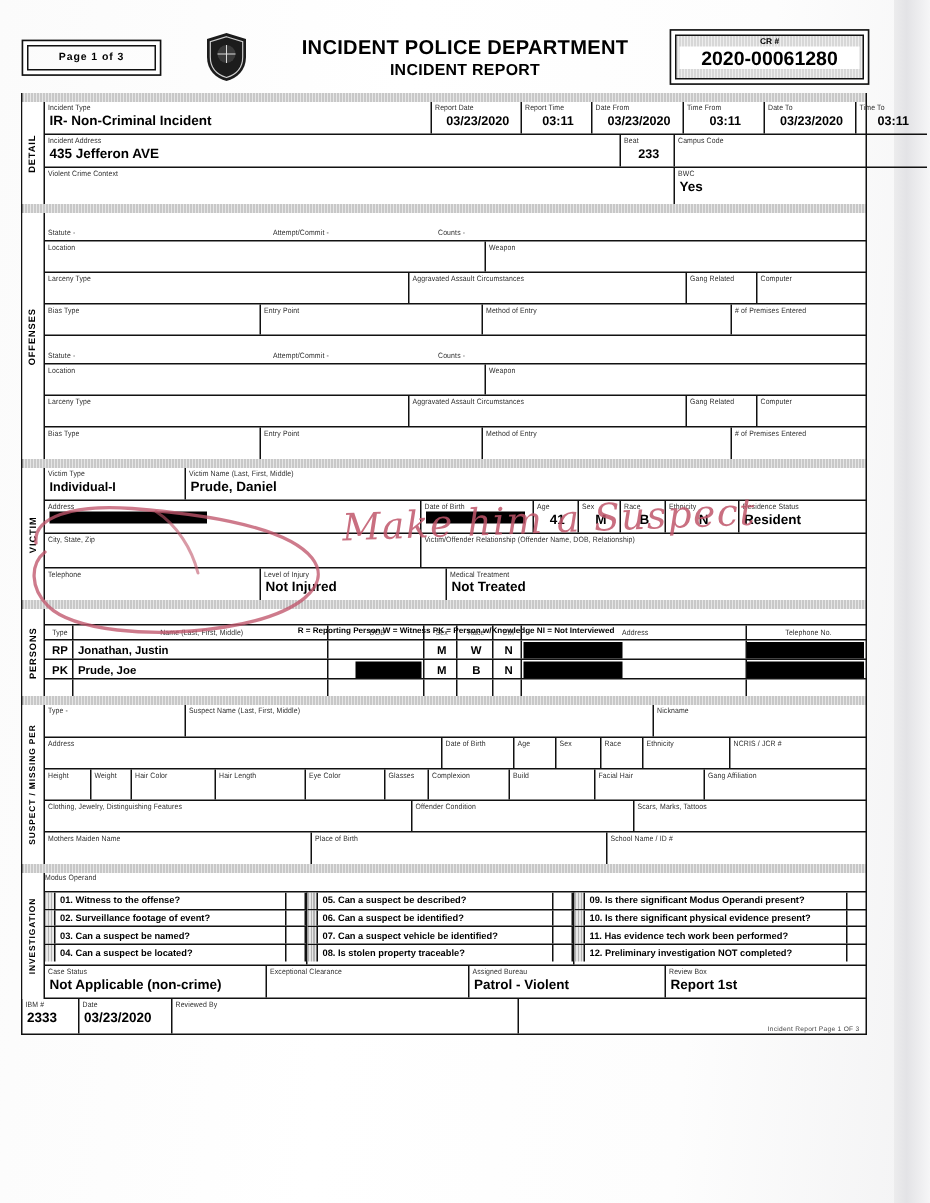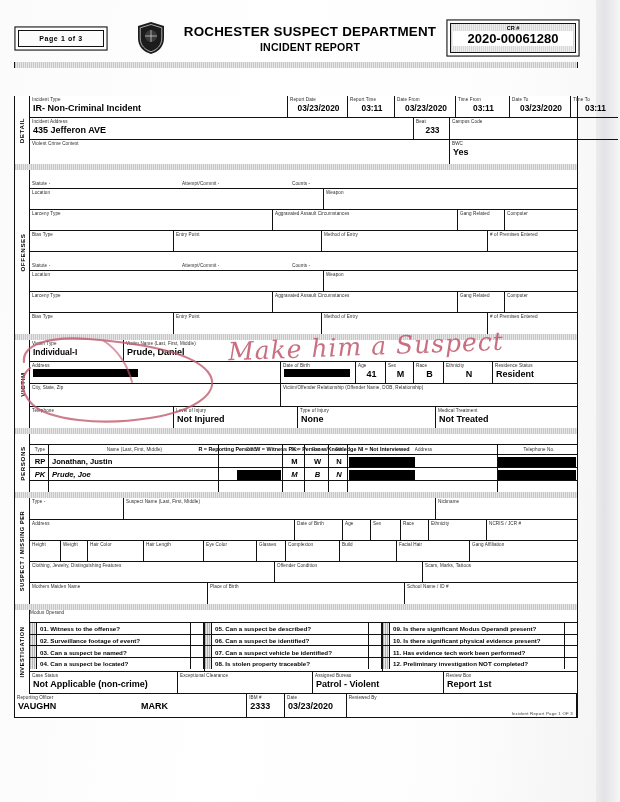--- a/index.html
+++ b/index.html
@@ -142,31 +142,31 @@
     </div>
     <div class="badge">
       <svg width="30" height="34" viewBox="0 0 30 34">
         <path d="M15 1 L28 5 L28 17 C28 26 22 31 15 33 C8 31 2 26 2 17 L2 5 Z" fill="#1c1c1c"></path>
         <path d="M15 3.5 L25.8 6.8 L25.8 17 C25.8 24.6 20.8 28.9 15 30.7 C9.2 28.9 4.2 24.6 4.2 17 L4.2 6.8 Z" fill="none" stroke="#cfcfcf" stroke-width="0.8"></path>
         <circle cx="15" cy="15" r="6" fill="#3a3a3a"></circle>
         <path d="M15 9 L15 21 M9 15 L21 15" stroke="#dcdcdc" stroke-width="0.7"></path>
       </svg>
     </div>
     <div class="titlewrap">
-      <div class="title1">ROCHESTER SUSPECT DEPARTMENT</div>
+      <div class="title1">INCIDENT POLICE DEPARTMENT</div>
       <div class="title2">INCIDENT REPORT</div>
     </div>
     <div class="crbox">
       <div class="l">CR #</div>
       <div class="v">2020-00061280</div>
     </div>
   </div>
 
   <div class="band"></div>
-  <div class="sect fbox" style="border-top:none;border-bottom:none;margin-top:28px;">
+  <div class="sect fbox" style="border-top:none;border-bottom:none;">
     <div class="spine">
         <span>DETAIL</span>
       </div>
     <div class="body">
       <div class="row" style="height:22px;border-bottom:1.1px solid #111;">
         <div class="cell" style="width:258px;">
           <span class="lbl">Incident Type</span>
           <div class="val big">IR- Non-Criminal Incident</div>
         </div>
         <div class="cell ctr" style="width:60px;">
@@ -378,24 +378,20 @@
       </div>
       <div class="row" style="height:21px;">
         <div class="cell" style="width:144px;">
           <span class="lbl">Telephone</span>
           <div class="val"></div>
         </div>
         <div class="cell" style="width:124px;">
           <span class="lbl">Level of Injury</span>
           <div class="val big">Not Injured</div>
         </div>
-        <div class="cell" style="width:138px;">
-          <span class="lbl">Type of Injury</span>
-          <div class="val big">None</div>
-        </div>
         <div class="cell" style="width:142px;">
           <span class="lbl">Medical Treatment</span>
           <div class="val big">Not Treated</div>
         </div>
       </div>
     </div>
   </div>
 
   <div class="band"></div>
   <div class="sect fbox" style="border-top:none;border-bottom:none;">
@@ -449,21 +445,21 @@
         <div class="cell ctr" style="width:24px;">
             <div class="val" style="font-size:7.6px;line-height:12px;">W</div>
           </div>
         <div class="cell ctr" style="width:19px;">
             <div class="val" style="font-size:7.6px;line-height:12px;">N</div>
           </div>
         <div class="cell" style="width:150px;padding:0;"><span class="redact" style="width:66px;height:12px;margin-left:1px;"></span></div>
         <div class="cell" style="width:80px;padding:0;"><span class="redact" style="width:78px;height:12px;"></span></div>
       </div>
 
-      <div class="row" style="height:13px;border-bottom:1.1px solid #111;font-style:italic;">
+      <div class="row" style="height:13px;border-bottom:1.1px solid #111;">
         <div class="cell ctr" style="width:19px;">
             <div class="val" style="font-size:7.6px;line-height:12px;">PK</div>
           </div>
         <div class="cell" style="width:170px;">
             <div class="val" style="font-size:7.6px;line-height:12px;">Prude, Joe</div>
           </div>
         <div class="cell" style="width:64px;padding:0;"><span class="redact" style="width:44px;height:12px;margin-left:18px;"></span></div>
         <div class="cell ctr" style="width:22px;">
             <div class="val" style="font-size:7.6px;line-height:12px;">M</div>
           </div>
@@ -681,27 +677,20 @@
         </div>
         <div class="cell" style="width:134px;">
           <span class="lbl">Review Box</span>
           <div class="val big">Report 1st</div>
         </div>
       </div>
     </div>
   </div>
 
   <div class="row fbox" style="height:24px;border-top:none;position:relative;">
-    <div class="cell" style="width:233px;">
-      <span class="lbl">Reporting Officer</span>
-      <div class="val big" style="position:relative;">
-        <span>VAUGHN</span>
-        <span style="position:absolute;left:124px;">MARK</span>
-      </div>
-    </div>
     <div class="cell" style="width:38px;">
       <span class="lbl">IBM #</span>
       <div class="val big">2333</div>
     </div>
     <div class="cell" style="width:62px;">
       <span class="lbl">Date</span>
       <div class="val big">03/23/2020</div>
     </div>
     <div class="cell" style="width:231px;">
       <span class="lbl">Reviewed By</span>

